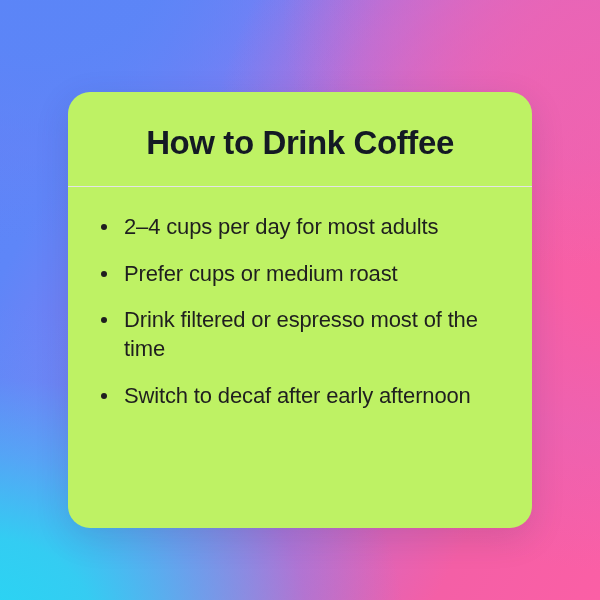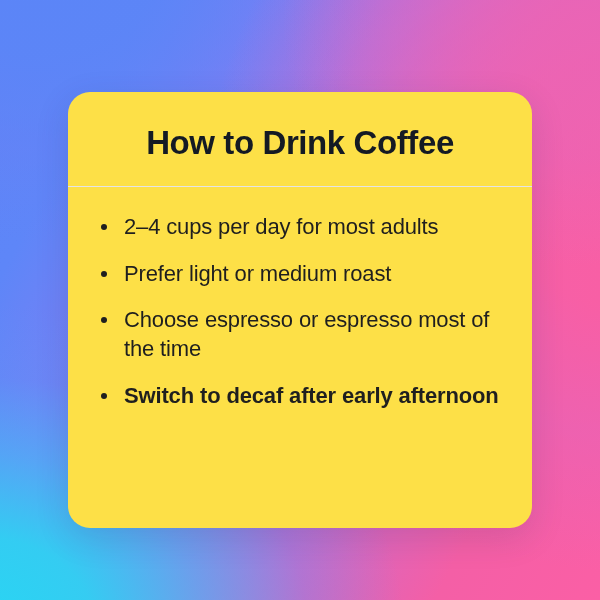--- a/index.html
+++ b/index.html
@@ -64,21 +64,21 @@
         rgba(214, 108, 202, 0) 72%);
   }
 
   
   #card {
     position: absolute;
     left: 68px;
     top: 92px;
     width: 464px;
     height: 436px;
-    background: #fde047;
+    background: #bef264;
     border-radius: 22px;
     overflow: hidden;
     box-shadow: 0 10px 34px rgba(28, 40, 90, 0.14);
     display: flex;
     flex-direction: column;
   }
 
   .card-header {
     padding: 30px 34px 22px 34px;
     flex: 0 0 auto;
@@ -119,21 +119,20 @@
     position: relative;
     padding-left: 26px;
     margin-bottom: 18px;
     font-size: 22px;
     line-height: 1.30;
     color: #1F1F1F;
     letter-spacing: -0.15px;
   }
   .bullet-item:last-child {
     margin-bottom: 0;
-    font-weight: bold;
   }
 
   .bullet-dot {
     position: absolute;
     left: 3px;
     top: 11px;
     width: 6px;
     height: 6px;
     border-radius: 50%;
     background: #1F1F1F;
@@ -167,26 +166,26 @@
     <div class="card-body">
       <ul class="bullet-list">
 
         <li class="bullet-item">
           <span class="bullet-dot"></span>
           <span class="bullet-text">2–4 cups per day for most adults</span>
         </li>
 
         <li class="bullet-item">
           <span class="bullet-dot"></span>
-          <span class="bullet-text">Prefer light or medium roast</span>
+          <span class="bullet-text">Prefer cups or medium roast</span>
         </li>
 
         <li class="bullet-item">
           <span class="bullet-dot"></span>
-          <span class="bullet-text">Choose espresso or espresso most of the time</span>
+          <span class="bullet-text">Drink filtered or espresso most of the time</span>
         </li>
 
 
         <li class="bullet-item">
           <span class="bullet-dot"></span>
           <span class="bullet-text">Switch to decaf after early afternoon</span>
         </li>
 
       </ul>
     </div>

